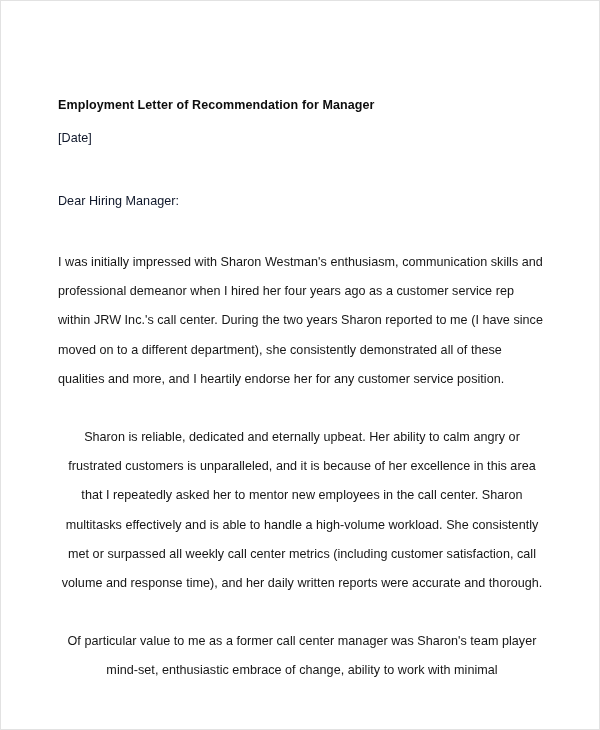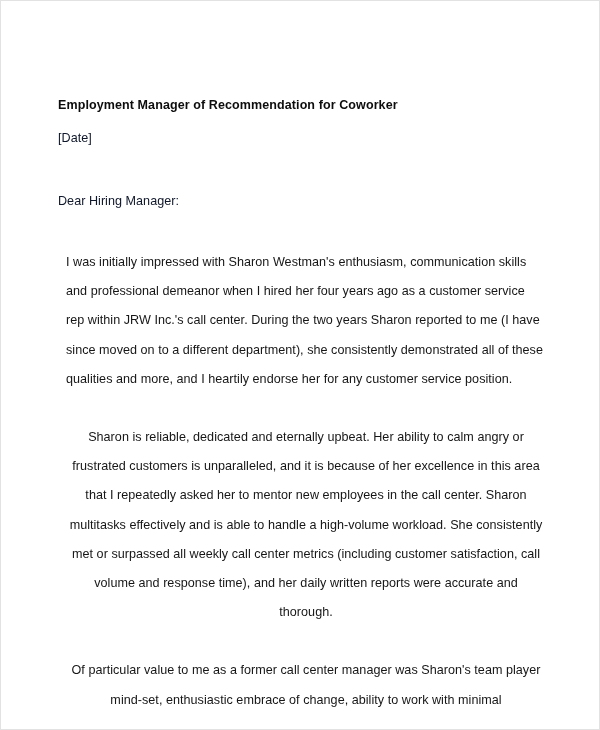--- a/index.html
+++ b/index.html
@@ -58,38 +58,38 @@
   }
 
   .salutation {
     margin: 0 0 32px 0;
   }
 
   .para {
     font-size: 12.6px;
     color: #161616;
     line-height: 29.2px;
-    margin: 0 0 4px 8px;
+    margin: 0 0 4px 0;
     text-align: left;
     letter-spacing: 0.03px;
   }
 
   .para + .para {
     margin-top: 29px;
     text-align: center;
   }
 </style>
 </head>
 <body>
 
 <div class="page-frame">
 
   <div class="doc-body">
 
-    <h1 class="doc-title">Employment Manager of Recommendation for Coworker</h1>
+    <h1 class="doc-title">Employment Letter of Recommendation for Manager</h1>
 
     <p class="line date-line">[Date]</p>
 
 
     <p class="line salutation">Dear Hiring Manager:</p>
 
     <p class="para">I was initially impressed with Sharon Westman's enthusiasm, communication skills and professional demeanor when I hired her four years ago as a customer service rep within JRW Inc.'s call center. During the two years Sharon reported to me (I have since moved on to a different department), she consistently demonstrated all of these qualities and more, and I heartily endorse her for any customer service position.</p>
 
     <p class="para">Sharon is reliable, dedicated and eternally upbeat. Her ability to calm angry or frustrated customers is unparalleled, and it is because of her excellence in this area that I repeatedly asked her to mentor new employees in the call center. Sharon multitasks effectively and is able to handle a high-volume workload. She consistently met or surpassed all weekly call center metrics (including customer satisfaction, call volume and response time), and her daily written reports were accurate and thorough.</p>
 

